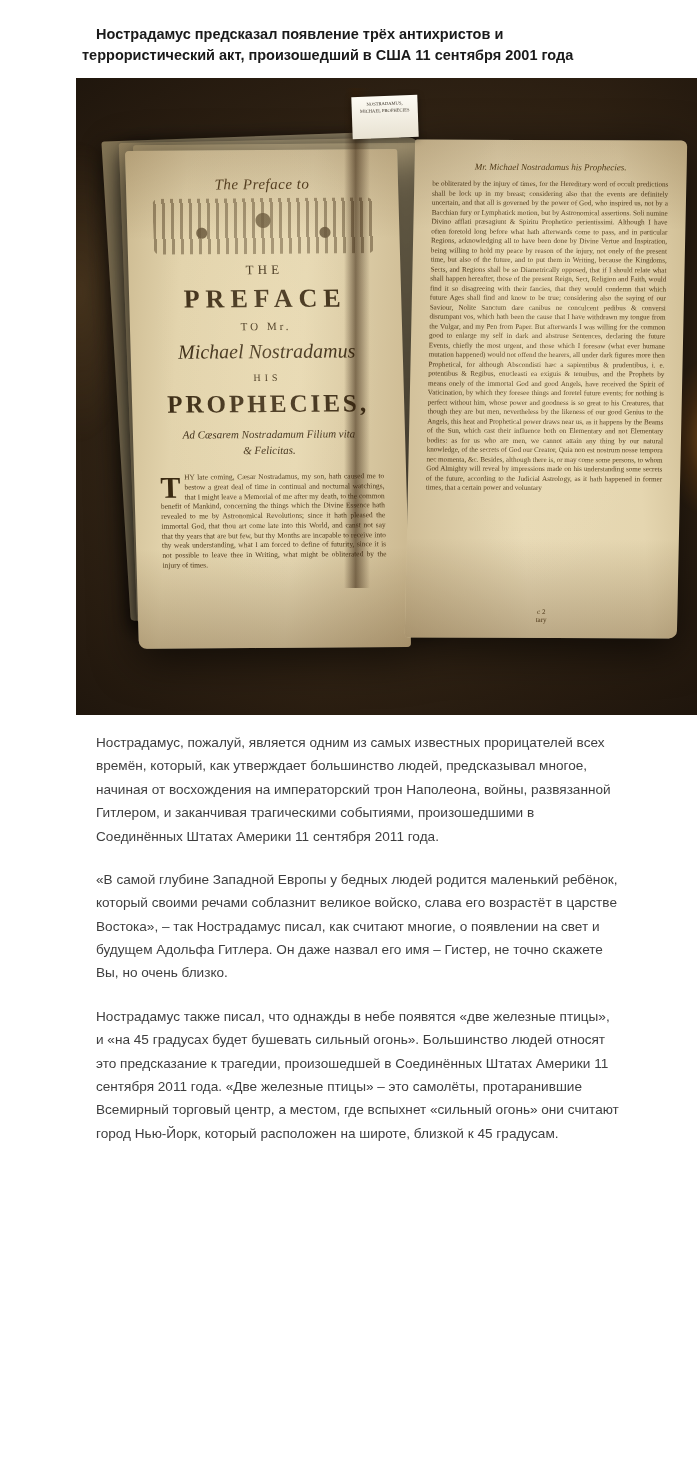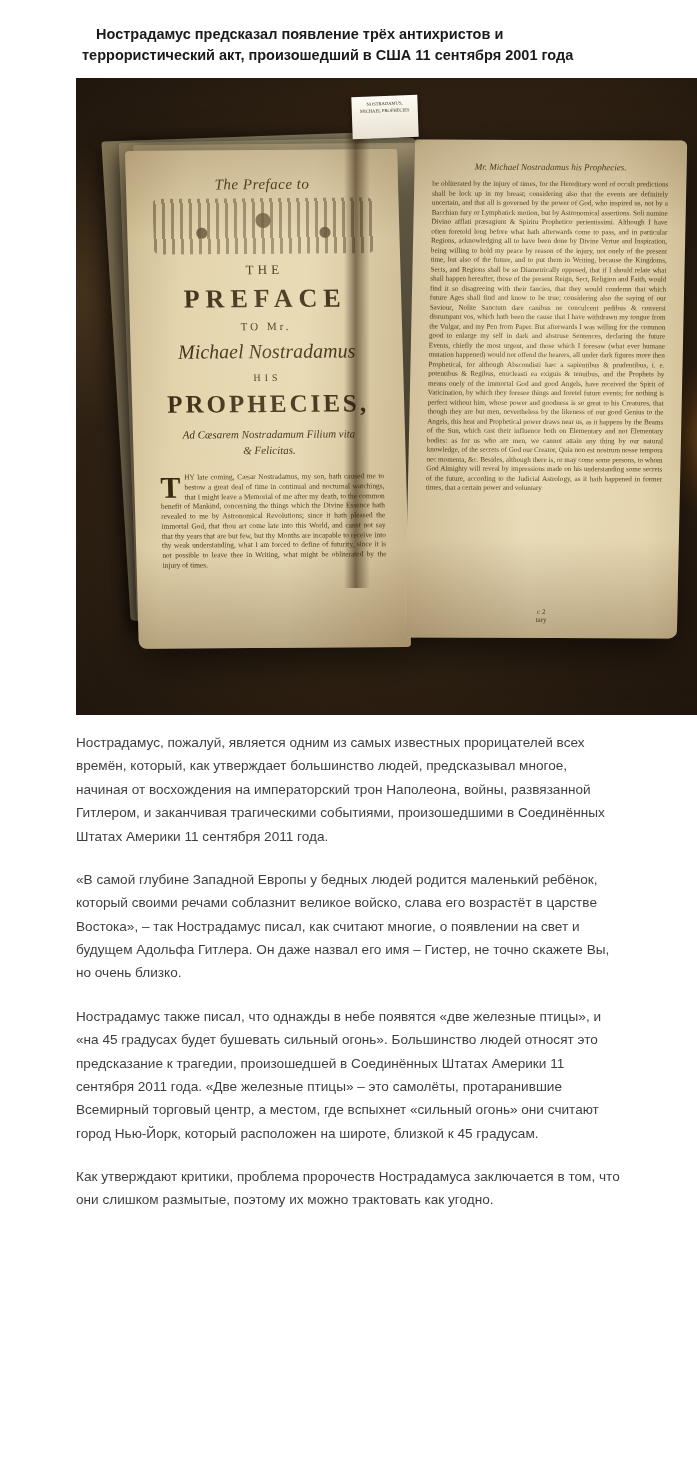--- a/index.html
+++ b/index.html
@@ -244,20 +244,21 @@
     font-family: "Liberation Serif", serif;
     font-size: 4.6px;
     color: #3a3228;
     padding: 5px 4px;
     line-height: 1.5;
     text-align: center;
     z-index: 9;
   }
   .body-copy {
     padding: 16px 12px 0 12px;
+    margin-left: 20px;
   }
   .body-copy p {
     font-size: 13.6px;
     line-height: 1.72;
     color: #3f3f3f;
     margin: 0 0 20px 0;
     text-align: left;
   }
   .body-copy p:last-child { margin-bottom: 26px; }
 </style>
@@ -306,16 +307,15 @@
       </div>
     </div>
 
     <div class="gutter-shadow"></div>
   </div>
 
   <div class="body-copy">
     <p>Нострадамус, пожалуй, является одним из самых известных прорицателей всех времён, который, как утверждает большинство людей, предсказывал многое, начиная от восхождения на императорский трон Наполеона, войны, развязанной Гитлером, и заканчивая трагическими событиями, произошедшими в Соединённых Штатах Америки 11 сентября 2011 года.</p>
     <p>«В самой глубине Западной Европы у бедных людей родится маленький ребёнок, который своими речами соблазнит великое войско, слава его возрастёт в царстве Востока», – так Нострадамус писал, как считают многие, о появлении на свет и будущем Адольфа Гитлера. Он даже назвал его имя – Гистер, не точно скажете Вы, но очень близко.</p>
     <p>Нострадамус также писал, что однажды в небе появятся «две железные птицы», и «на 45 градусах будет бушевать сильный огонь». Большинство людей относят это предсказание к трагедии, произошедшей в Соединённых Штатах Америки 11 сентября 2011 года. «Две железные птицы» – это самолёты, протаранившие Всемирный торговый центр, а местом, где вспыхнет «сильный огонь» они считают город Нью-Йорк, который расположен на широте, близкой к 45 градусам.</p>
-    <p>Как утверждают критики, проблема пророчеств Нострадамуса заключается в том, что они слишком размытые, поэтому их можно трактовать как угодно.</p>
   </div>
 
 </div>
 
 </body></html>

